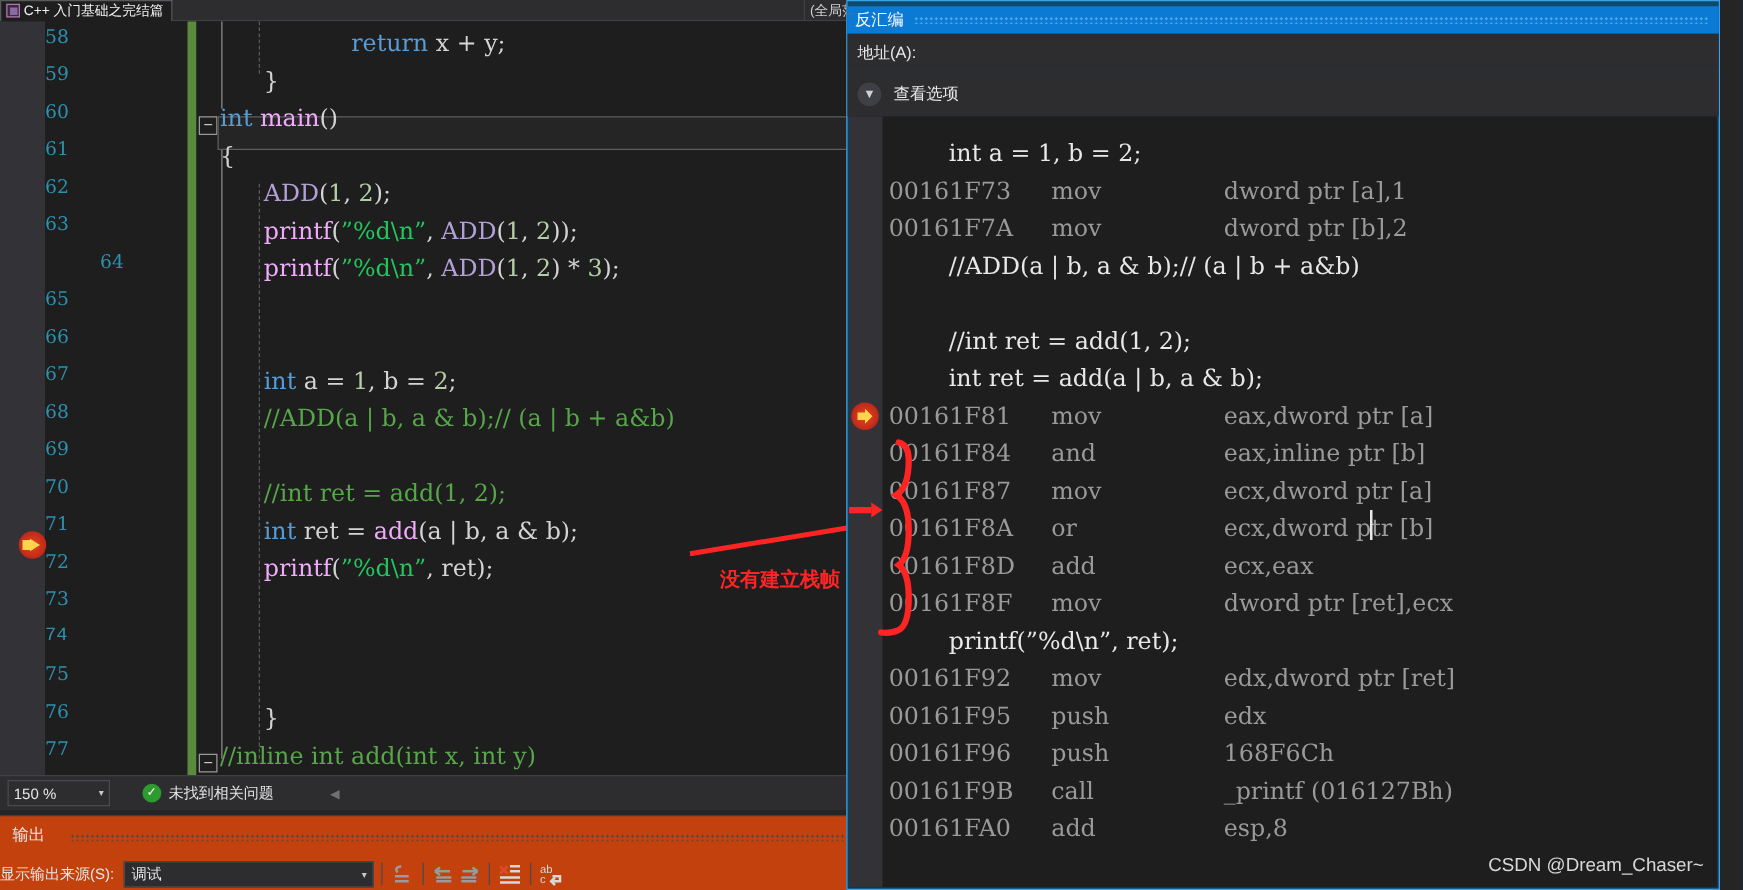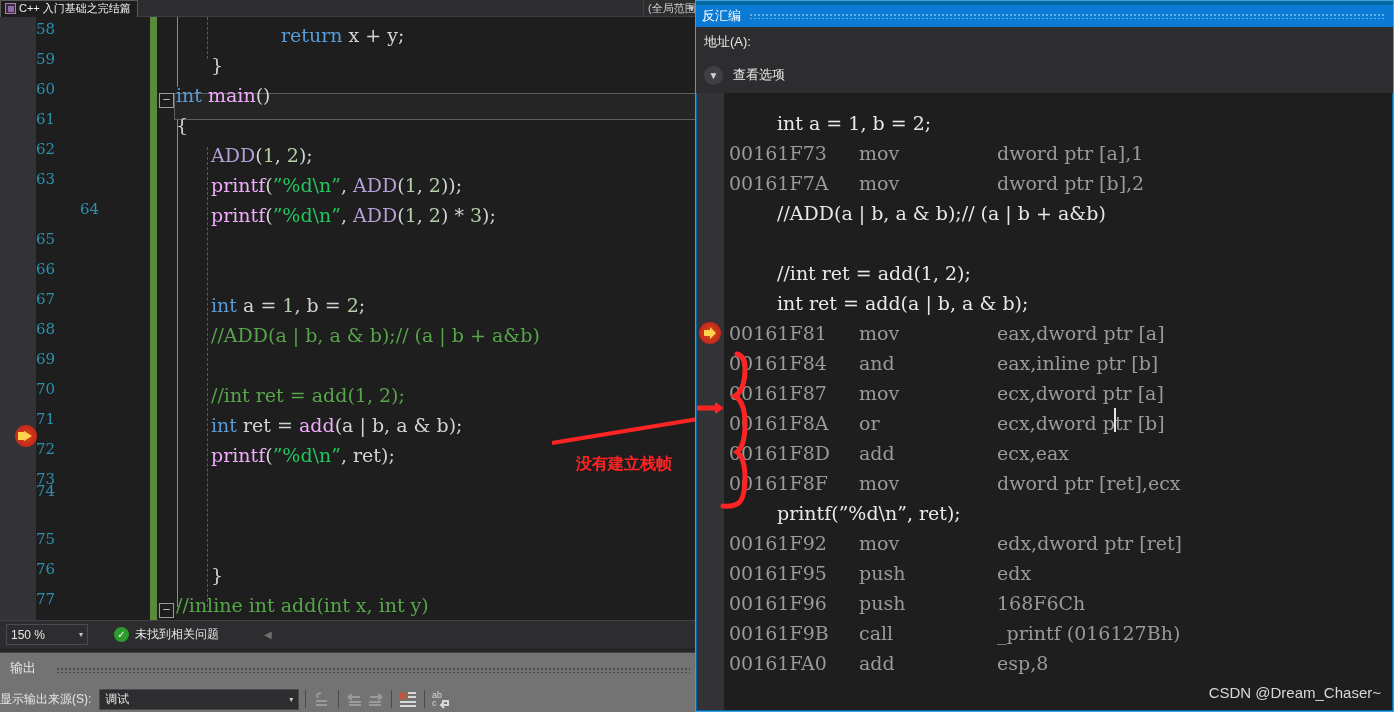--- a/index.html
+++ b/index.html
@@ -125,43 +125,43 @@
   #issue-status { display:flex; align-items:center; gap:6px; margin-left:26px; }
   .ok-icon {
     width:15px;height:15px;border-radius:50%;
     background:#2e9b2e; color:#fff; font-size:10px; line-height:15px; text-align:center;
   }
   #issue-text { color:#e4e4e4; font-size:12px; }
   #issue-prev { margin-left:45px; color:#707070; font-size:10px; }
 
   
   #output-pane {
-    position: absolute; left: 0; top: 652px; width: 700px; height: 60px; background: #737373;
+    position: absolute; left: 0; top: 652px; width: 700px; height: 60px; background: #c2410c;
     border-top: 1px solid #3f3f46;
   }
   #output-title {
     position:absolute; left:10px; top:6px; color:#e6e6e6; font-size:13px;
   }
   #output-grip { position:absolute; left:56px; top:14px; right:10px; height:6px;
     background-image: radial-gradient(#4a4a50 1px, transparent 1px);
     background-size: 4px 4px; }
   #output-toolbar { position:absolute; left:0; top:32px; width:700px; height:28px; display:flex; align-items:center; }
   #src-label { color:#e6e6e6; font-size:12px; white-space:nowrap; }
   #src-combo {
     margin-left:8px; width:200px; height:21px; background:#2d2d30; border:1px solid #4a4a4f;
     color:#e6e6e6; font-size:12px; display:flex; align-items:center; justify-content:space-between;
     padding:0 5px;
   }
   .sep-v { width:1px; height:18px; background:#4a4a50; margin:0 6px; }
   .ob-icon { width:20px; height:20px; position:relative; }
 
   
   #disasm {
-    position: absolute; left: 695px; top: 0; width: 699px; height: 712px;
-    background: #0369a1; border:1px solid #3f9fe0;
+    position: absolute; left: 677px; top: 0; width: 699px; height: 712px;
+    background: #0c4a6e; border:1px solid #3f9fe0;
   }
   #disasm-title {
     position:absolute; left:0; top:4px; width:697px; height:22px; background:#0a7ad5;
     display:flex; align-items:center;
   }
   #disasm-title-text { color:#fff; font-size:13px; margin-left:6px; white-space:nowrap; }
   #disasm-title-grip { flex:1; height:6px; margin:0 8px;
     background-image: radial-gradient(#5fb0ea 1px, transparent 1px); background-size:4px 4px; }
   #addr-row {
     position:absolute; left:0; top:26px; width:697px; height:30px;
@@ -264,21 +264,21 @@
           <div class="lno" style="top: 333px;">69</div>
           <div class="ctext" style="top: 333px; left: 176px; font-family: &quot;DejaVu Serif&quot;, serif; font-size: 19px; line-height: 30px; white-space: pre; position: absolute;"></div>
           <div class="lno" style="top: 363px;">70</div>
           <div class="ctext" style="top: 363px; left: 211px; font-family: &quot;DejaVu Serif&quot;, serif; font-size: 19px; line-height: 30px; white-space: pre; position: absolute;"><span class="cmt">//int ret = add(1, 2);</span></div>
           <div class="lno" style="top: 393px;">71</div>
           <div class="ctext" style="top: 393px; left: 211px; font-family: &quot;DejaVu Serif&quot;, serif; font-size: 19px; line-height: 30px; white-space: pre; position: absolute;"><span class="kw">int</span><span class="pun"> </span><span class="var">ret</span><span class="pun"> </span><span class="pun">=</span><span class="pun"> </span><span class="fn">add</span><span class="pun">(</span><span class="var">a</span><span class="pun"> </span><span class="pun">|</span><span class="pun"> </span><span class="var">b</span><span class="pun">,</span><span class="pun"> </span><span class="var">a</span><span class="pun"> </span><span class="pun">&amp;</span><span class="pun"> </span><span class="var">b</span><span class="pun">)</span><span class="pun">;</span></div>
           <div class="lno" style="top: 423px;">72</div>
           <div class="ctext" style="top: 423px; left: 211px; font-family: &quot;DejaVu Serif&quot;, serif; font-size: 19px; line-height: 30px; white-space: pre; position: absolute;"><span class="fn">printf</span><span class="pun">(</span><span class="str">”%d\n”</span><span class="pun">,</span><span class="pun"> </span><span class="var">ret</span><span class="pun">)</span><span class="pun">;</span></div>
           <div class="lno" style="top: 453px;">73</div>
           <div class="ctext" style="top: 453px; left: 176px; font-family: &quot;DejaVu Serif&quot;, serif; font-size: 19px; line-height: 30px; white-space: pre; position: absolute;"></div>
-          <div class="lno" style="top: 465px;">74</div>
+          <div class="lno" style="top: 483px; font-family: Liberation Mono, monospace;">74</div>
           <div class="ctext" style="top: 483px; left: 176px; font-family: &quot;DejaVu Serif&quot;, serif; font-size: 19px; line-height: 30px; white-space: pre; position: absolute;"></div>
           <div class="lno" style="top: 513px;">75</div>
           <div class="ctext" style="top: 513px; left: 176px; font-family: &quot;DejaVu Serif&quot;, serif; font-size: 19px; line-height: 30px; white-space: pre; position: absolute;"></div>
           <div class="lno" style="top: 543px;">76</div>
           <div class="ctext" style="top: 543px; left: 211px; font-family: &quot;DejaVu Serif&quot;, serif; font-size: 19px; line-height: 30px; white-space: pre; position: absolute;"><span class="pun">}</span></div>
           <div class="lno" style="top: 573px;">77</div>
           <div class="ctext" style="top: 573px; left: 176px; font-family: &quot;DejaVu Serif&quot;, serif; font-size: 19px; line-height: 30px; white-space: pre; position: absolute;"><span class="cmt">//inline int add(int x, int y)</span></div>
         </div>
 
       <svg style="position:absolute;left:550px;top:396px;width:150px;height:40px;">

